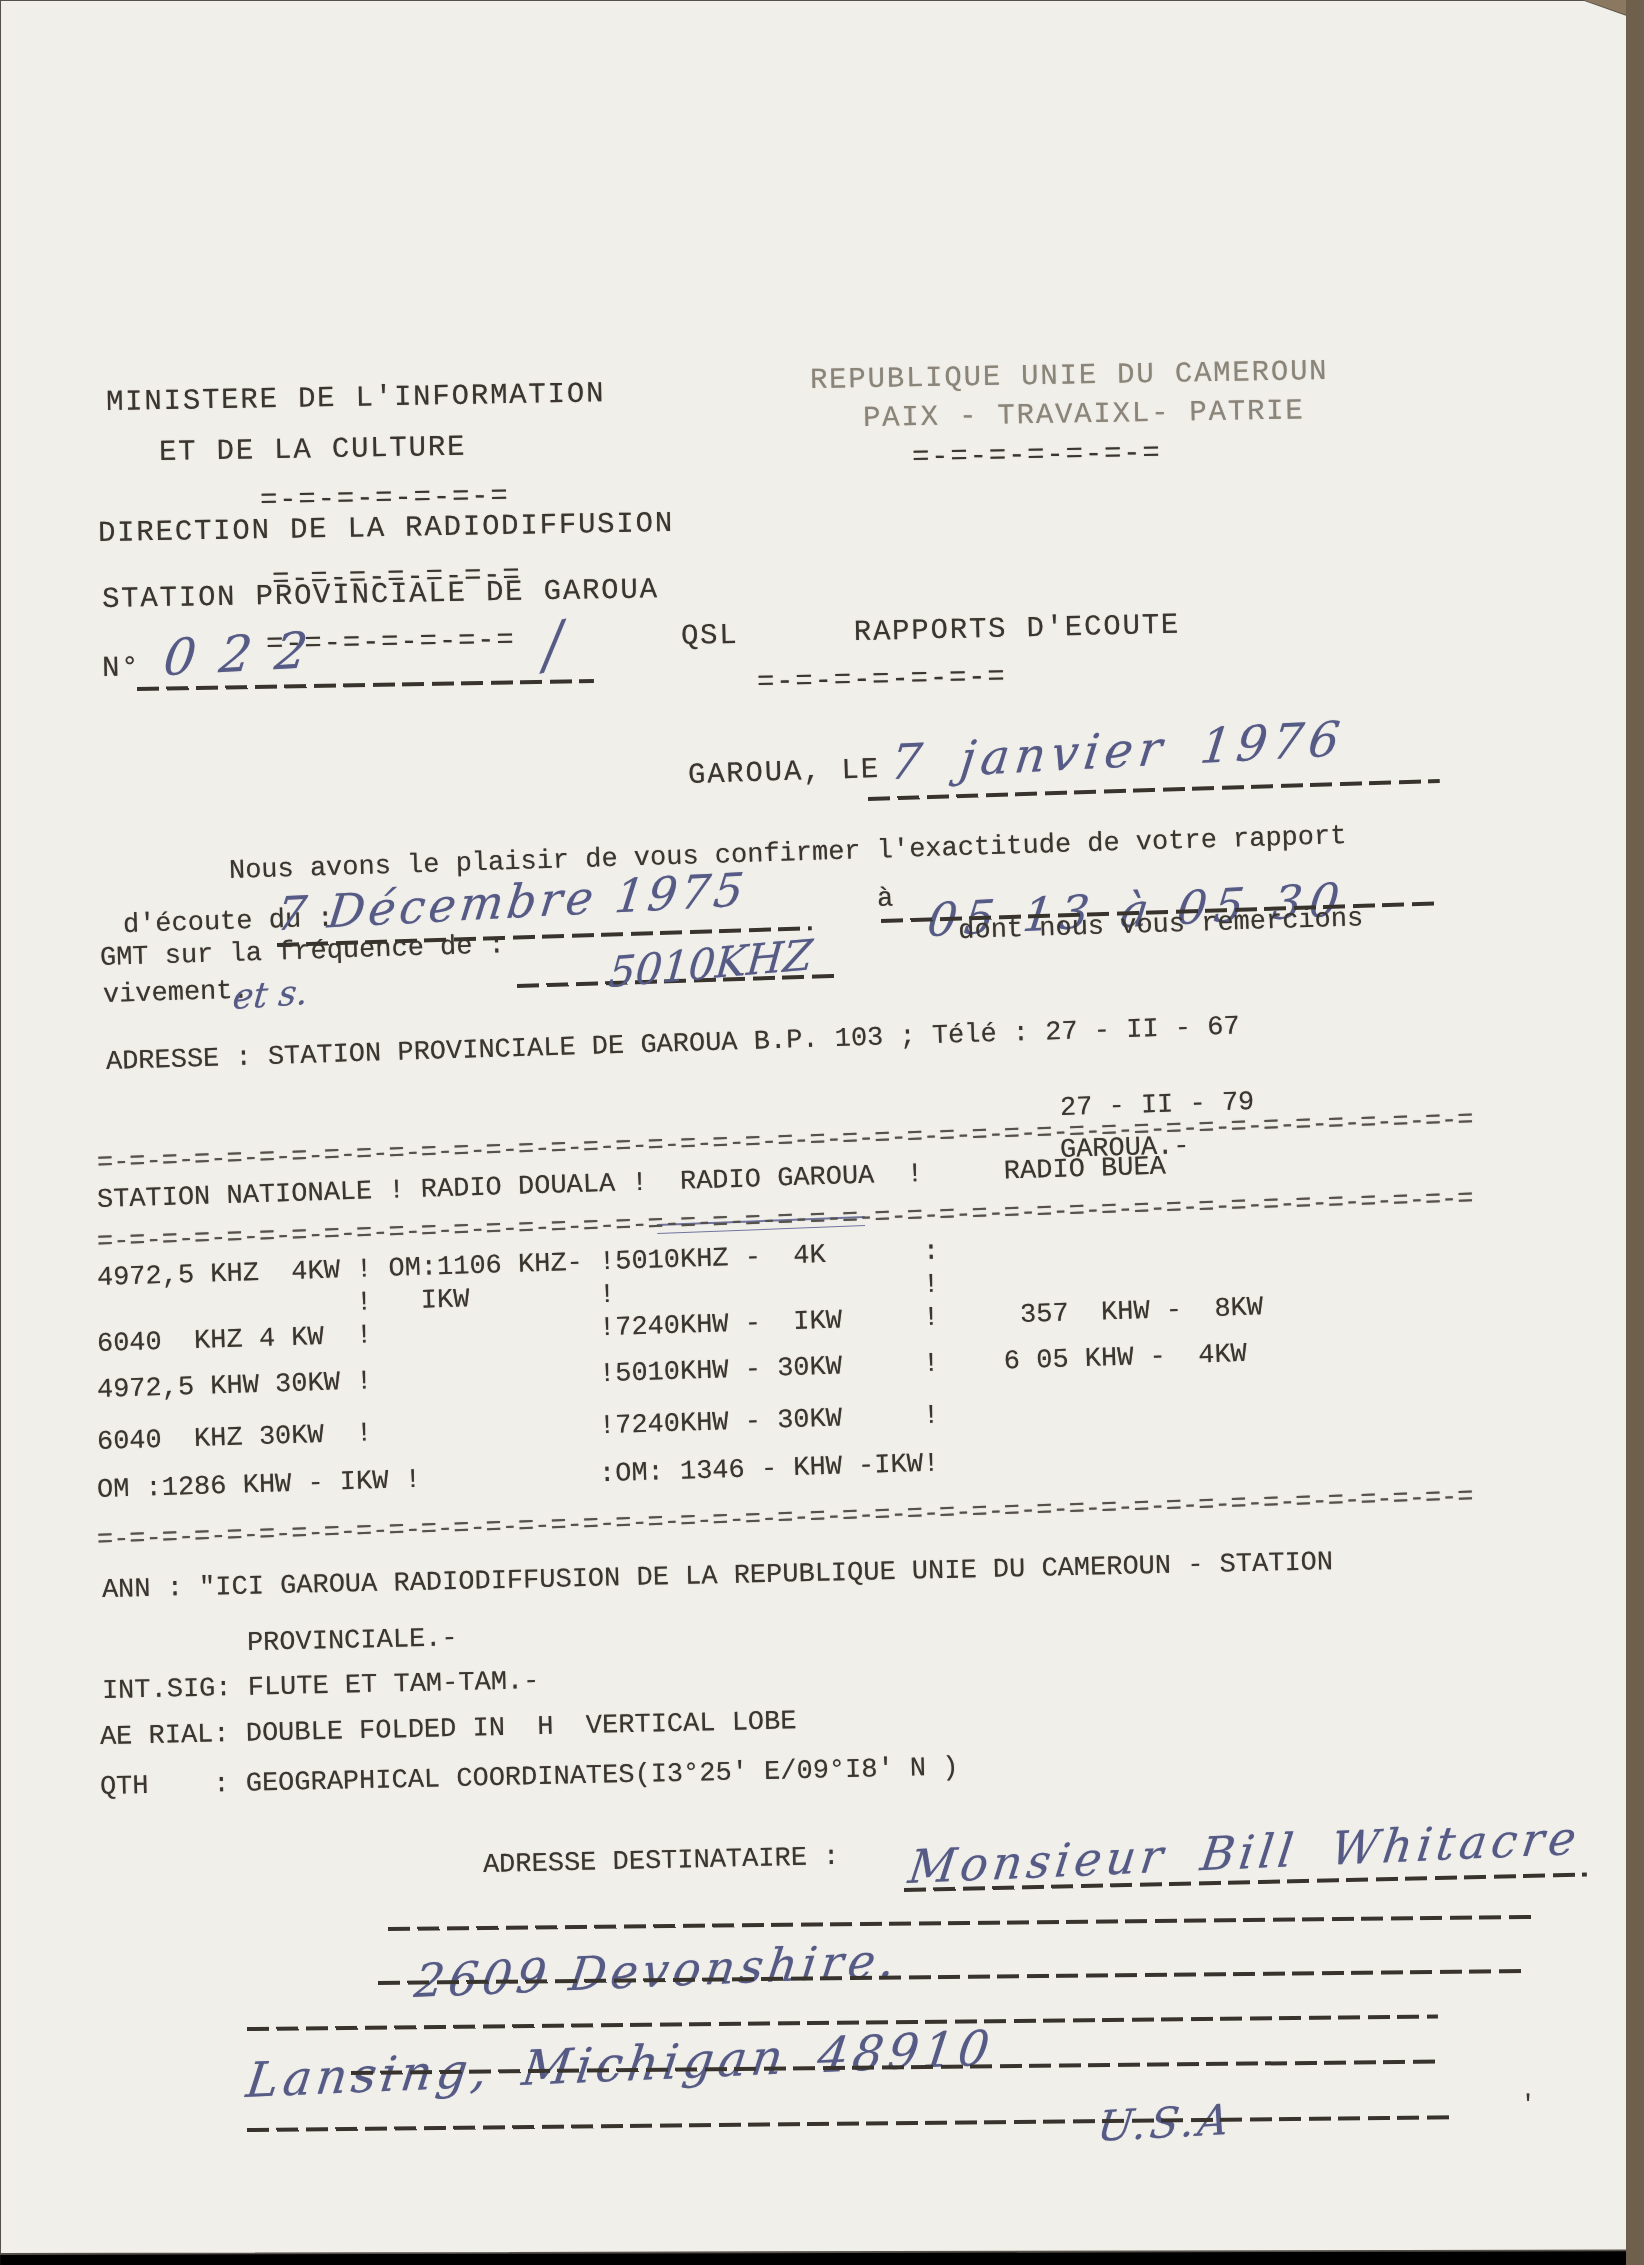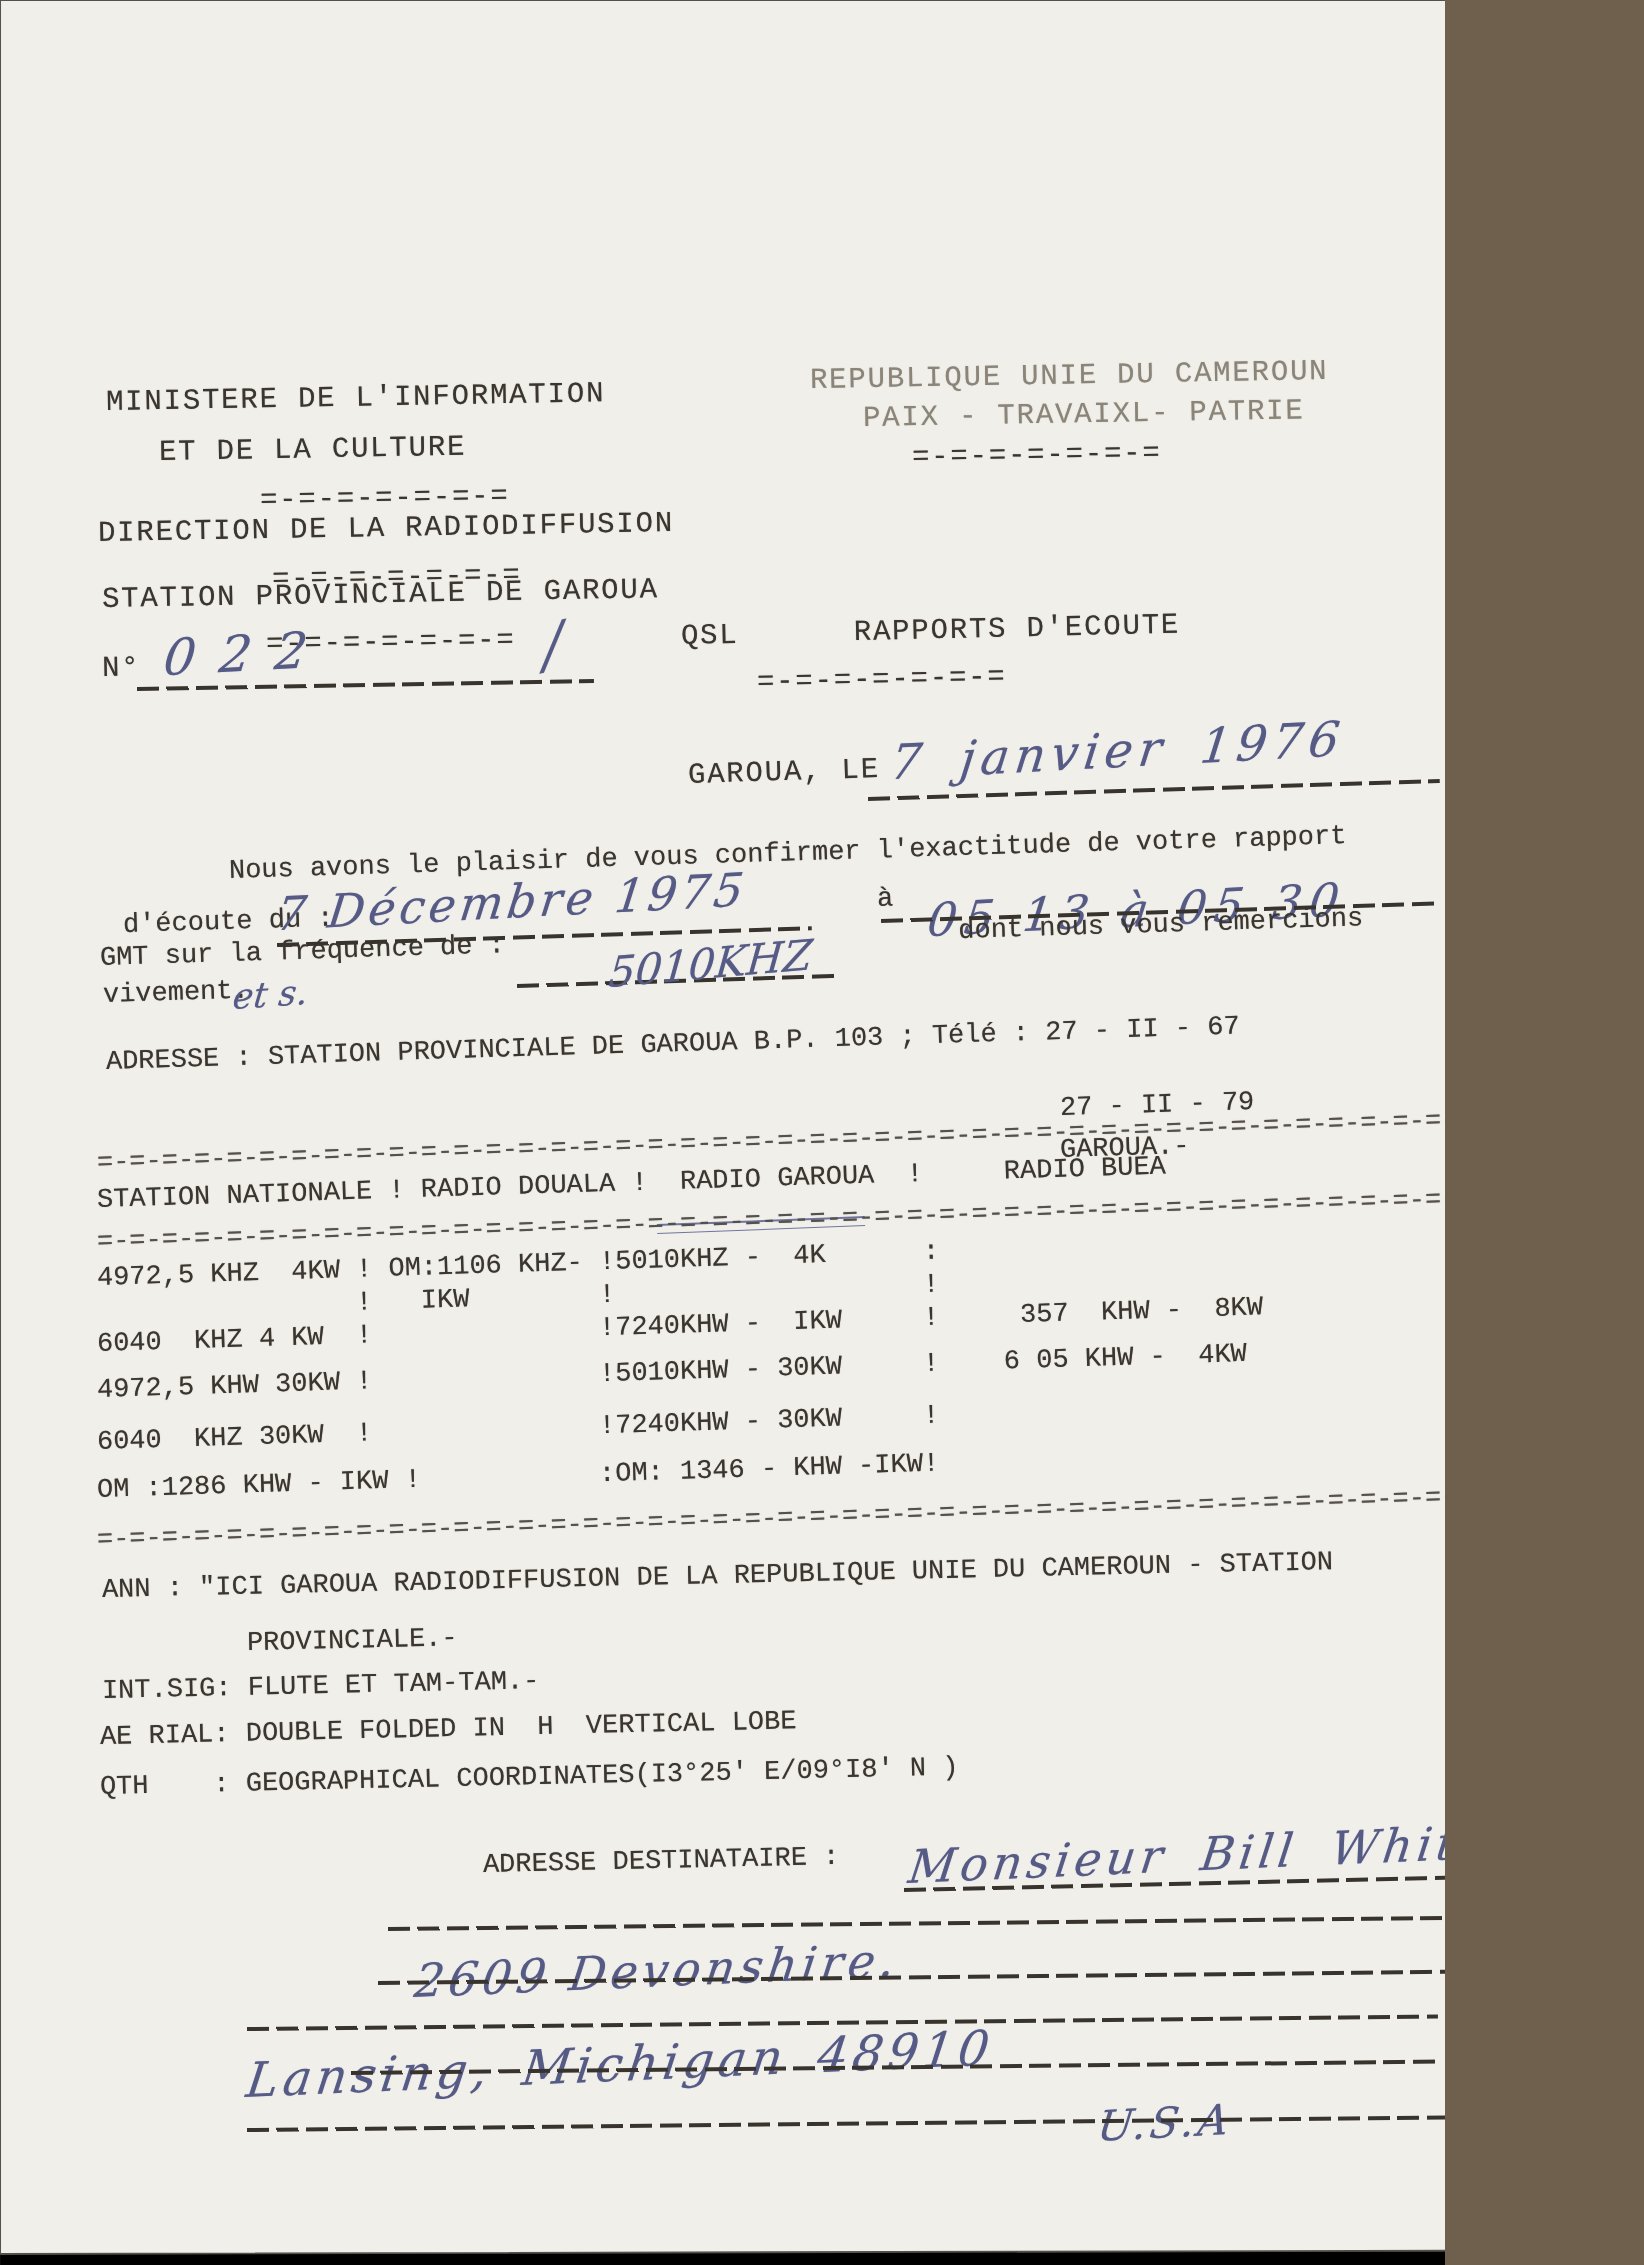--- a/index.html
+++ b/index.html
@@ -1,16 +1,16 @@
 <!DOCTYPE html>
 <html style="font-size:14.8px"><head>
 <meta charset="utf-8">
 <style>
   html,body{margin:0;padding:0;background:#6e604c;}
-  .stage{position:relative;width:1445px;height:2266px;overflow:hidden;
+  .stage{position:relative;width:1626px;height:2266px;overflow:hidden;
          font-family:"Liberation Mono","DejaVu Sans Mono",monospace;text-align:center;}
   .bg-svg{position:absolute;left:0;top:0;}
   .content{position:absolute;left:0;top:0;width:1645px;height:2266px;}
   .tline{position:absolute;white-space:pre;color:#3a362f;font-size:27px;line-height:1.15;
          text-shadow:0 0 0.9px rgba(58,52,40,.55);}
   .big{font-size:29px;letter-spacing:1.8px;}
   .faded{color:#8b8579;text-shadow:0 0 0.9px rgba(120,112,100,.5);}
   .dim{color:#55504a;}
   .r06{transform:rotate(-0.6deg);transform-origin:0 50%;}
   .r10{transform:rotate(-1deg);transform-origin:0 50%;}

